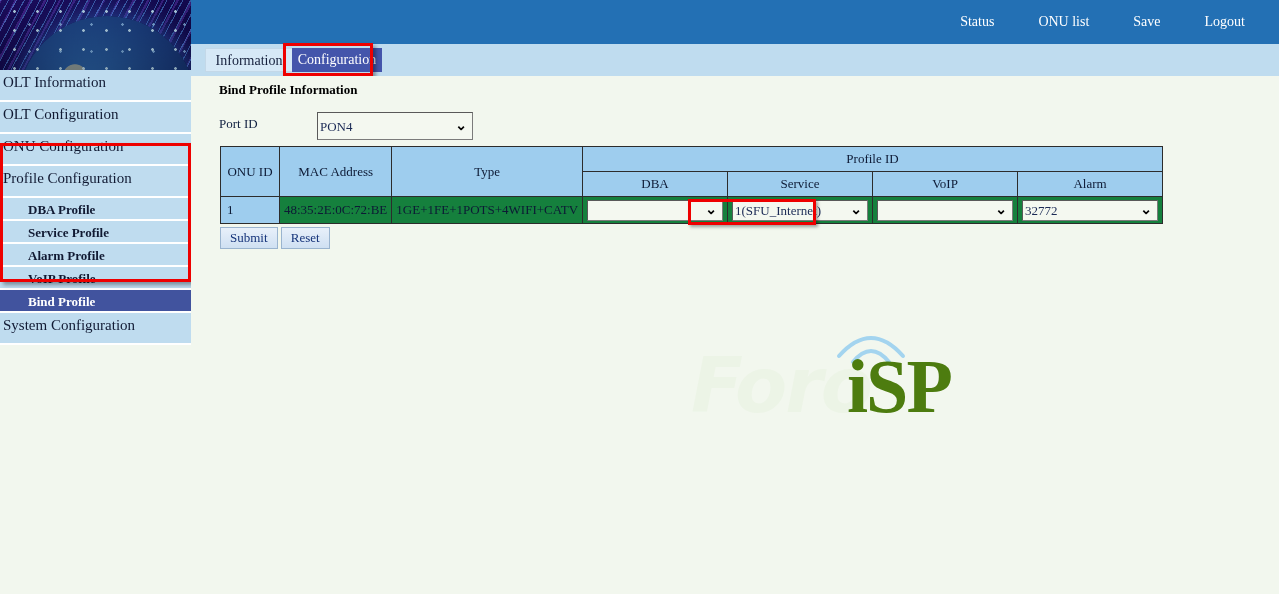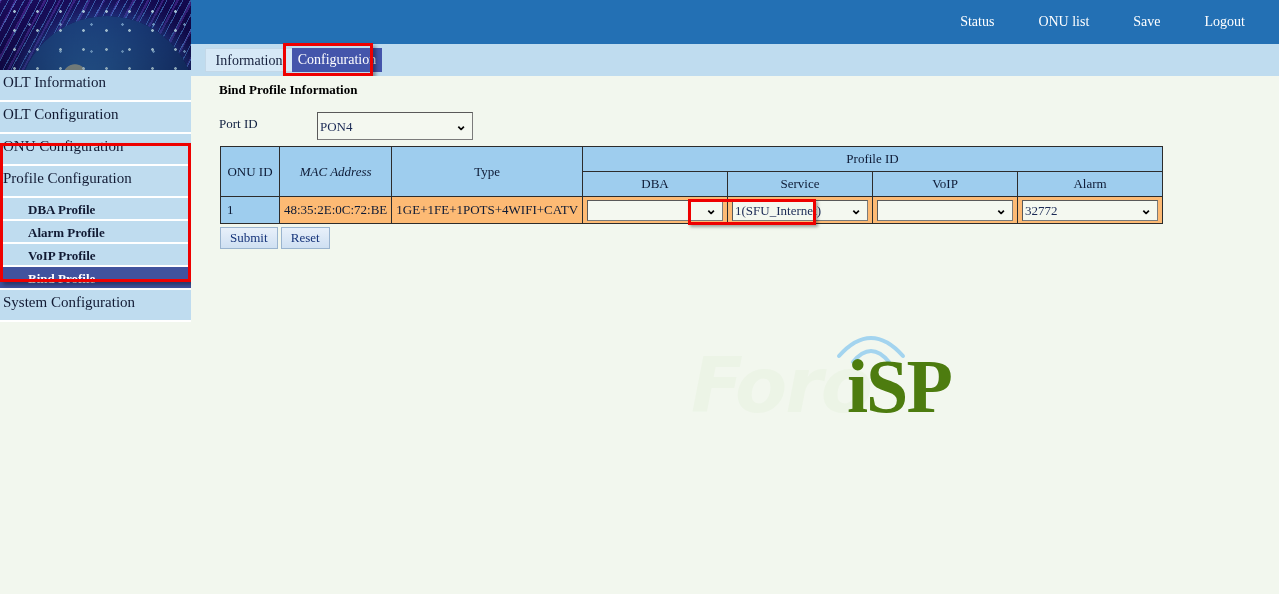--- a/index.html
+++ b/index.html
@@ -109,25 +109,25 @@
   #portSelect{width:156px;height:28px;}
   #onuTable{
     position:absolute;left:29px;top:70px;border-collapse:collapse;
     background:#ffffff;font-size:13px;
   }
   #onuTable th, #onuTable td{
     border:1px solid #2c2c2c;padding:0 4px;font-weight:normal;
     font-family:"Liberation Serif", serif;color:#0d1a35;
   }
   #onuTable th{background:#9ecdee;text-align:center;height:24px;}
-  #onuTable td{background:#fdba74;height:26px;vertical-align:middle;}
+  #onuTable td{background:#15803d;height:26px;vertical-align:middle;}
   #onuTable td.idcell{background:#9ecdee;text-align:left;padding-left:6px;}
   #onuTable td.ctr{text-align:center;}
   th.c-onu{width:50px;}
-  th.c-mac{width:100px;font-style:italic;}
+  th.c-mac{width:100px;}
   th.c-type{width:176px;}
   th.c-sub{width:130px;}
   td.selcell{padding:2px 3px;}
   select.inner{width:136px;height:21px;}
   #svcHighlight{
     position:absolute;left:688px;top:199px;width:128px;height:26px;
     border:3px solid #ee0000;box-sizing:border-box;pointer-events:none;
     box-shadow:2px 2px 3px rgba(0,0,0,.35);
   }
 
@@ -166,20 +166,21 @@
   <div class="shade"></div>
 </div>
 
 <div id="sidebar">
   <div class="nav-group">
     <div class="nav-item"><span>OLT Information</span></div>
     <div class="nav-item"><span>OLT Configuration</span></div>
     <div class="nav-item"><span>ONU Configuration</span></div>
     <div class="nav-item"><span>Profile Configuration</span></div>
     <div class="nav-item sub"><span>DBA Profile</span></div>
+    <div class="nav-item sub"><span>Service Profile</span></div>
     <div class="nav-item sub"><span>Alarm Profile</span></div>
     <div class="nav-item sub"><span>VoIP Profile</span></div>
     <div class="nav-item sub active"><span>Bind Profile</span></div>
     <div class="nav-item"><span>System Configuration</span></div>
   </div>
 </div>
 <div id="navHighlight"></div>
 
 <div id="header">
   <div id="topnav">

